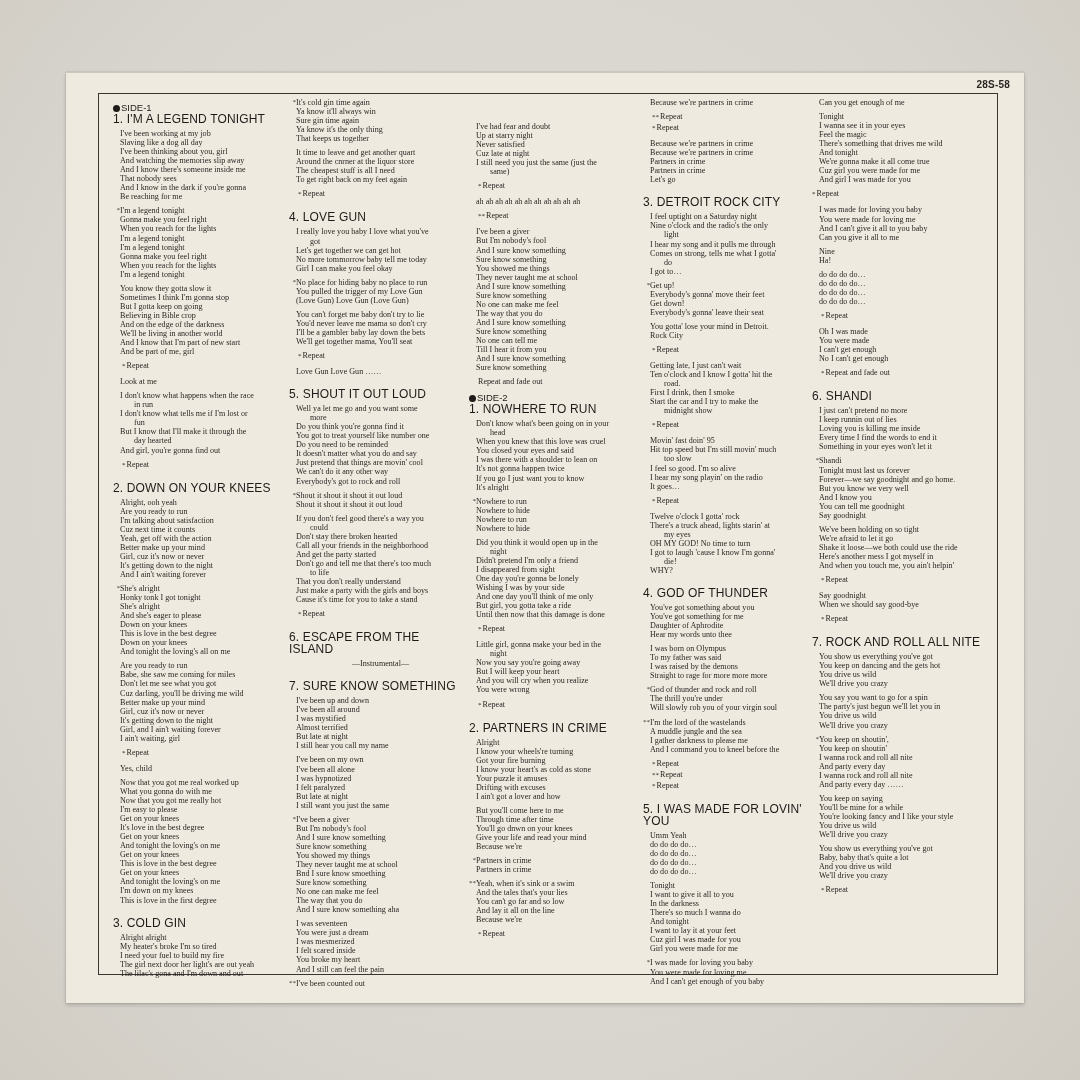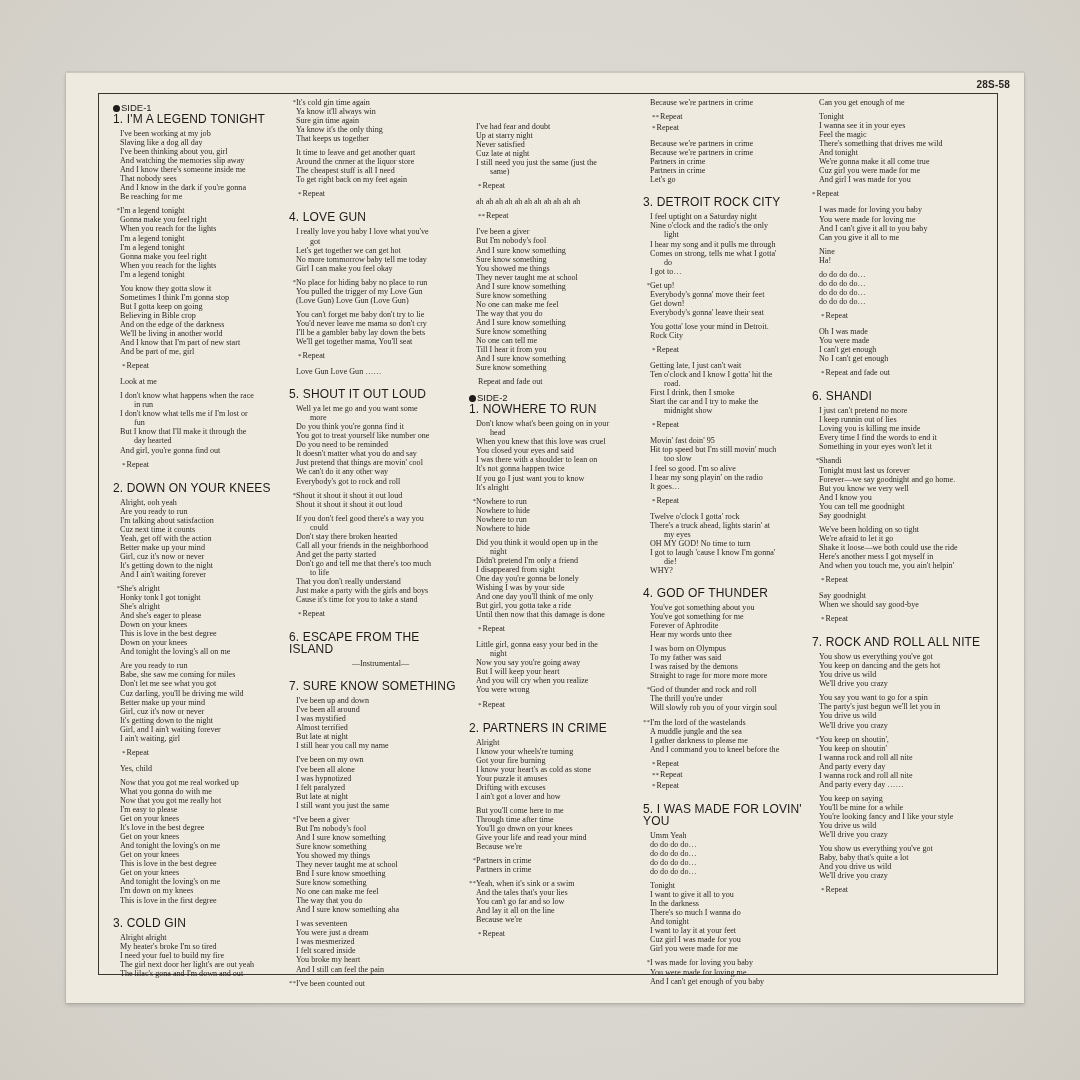--- a/index.html
+++ b/index.html
@@ -356,21 +356,21 @@
           <div class="line">Didn't pretend I'm only a friend</div>
           <div class="line">I disappeared from sight</div>
           <div class="line">One day you're gonna be lonely</div>
           <div class="line">Wishing I was by your side</div>
           <div class="line">And one day you'll think of me only</div>
           <div class="line">But girl, you gotta take a ride</div>
           <div class="line">Until then now that this damage is done</div>
         </div>
         <div class="note"><span class="mk">*</span><span>Repeat</span></div>
         <div class="stanza">
-          <div class="line">Little girl, gonna easy your bed in the</div>
+          <div class="line">Little girl, gonna make your bed in the</div>
           <div class="line wrap">night</div>
           <div class="line">Now you say you're going away</div>
           <div class="line">But I will keep your heart</div>
           <div class="line">And you will cry when you realize</div>
           <div class="line">You were wrong</div>
         </div>
         <div class="note"><span class="mk">*</span><span>Repeat</span></div>
         <div class="title"><span>2</span><span>. </span><span>PARTNERS IN CRIME</span></div>
         <div class="stanza">
           <div class="line">Alright</div>
@@ -462,21 +462,21 @@
           <div class="line wrap">my eyes</div>
           <div class="line">OH MY GOD! No time to turn</div>
           <div class="line">I got to laugh 'cause I know I'm gonna'</div>
           <div class="line wrap">die!</div>
           <div class="line">WHY?</div>
         </div>
         <div class="title"><span>4</span><span>. </span><span>GOD OF THUNDER</span></div>
         <div class="stanza">
           <div class="line">You've got something about you</div>
           <div class="line">You've got something for me</div>
-          <div class="line">Forever of Aphrodite</div>
+          <div class="line">Daughter of Aphrodite</div>
           <div class="line">Hear my words unto thee</div>
         </div>
         <div class="stanza">
           <div class="line">I was born on Olympus</div>
           <div class="line">To my father was said</div>
           <div class="line">I was raised by the demons</div>
           <div class="line">Straight to rage for more more more</div>
         </div>
         <div class="stanza">
           <span class="mark">*</span>

